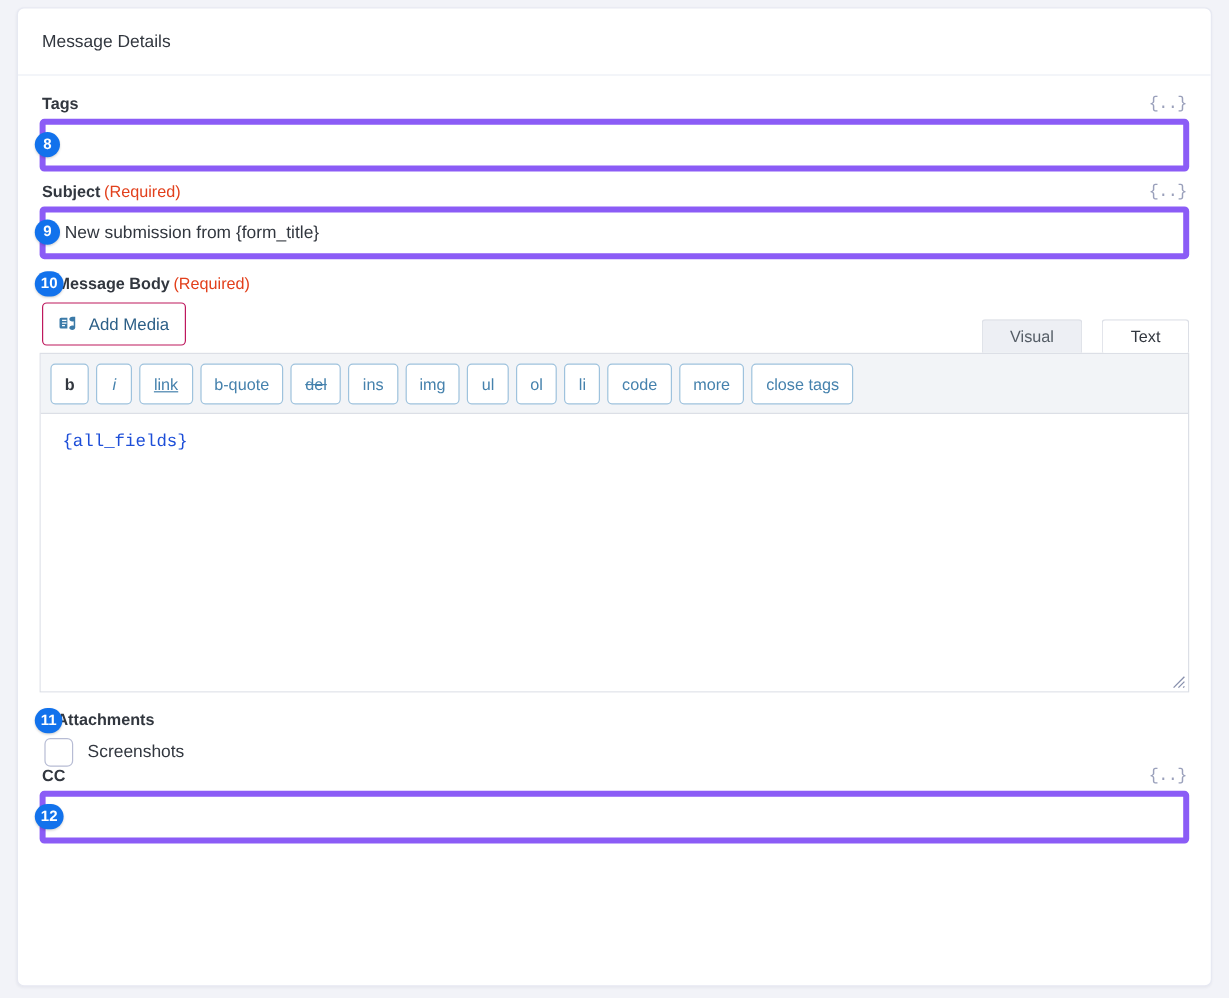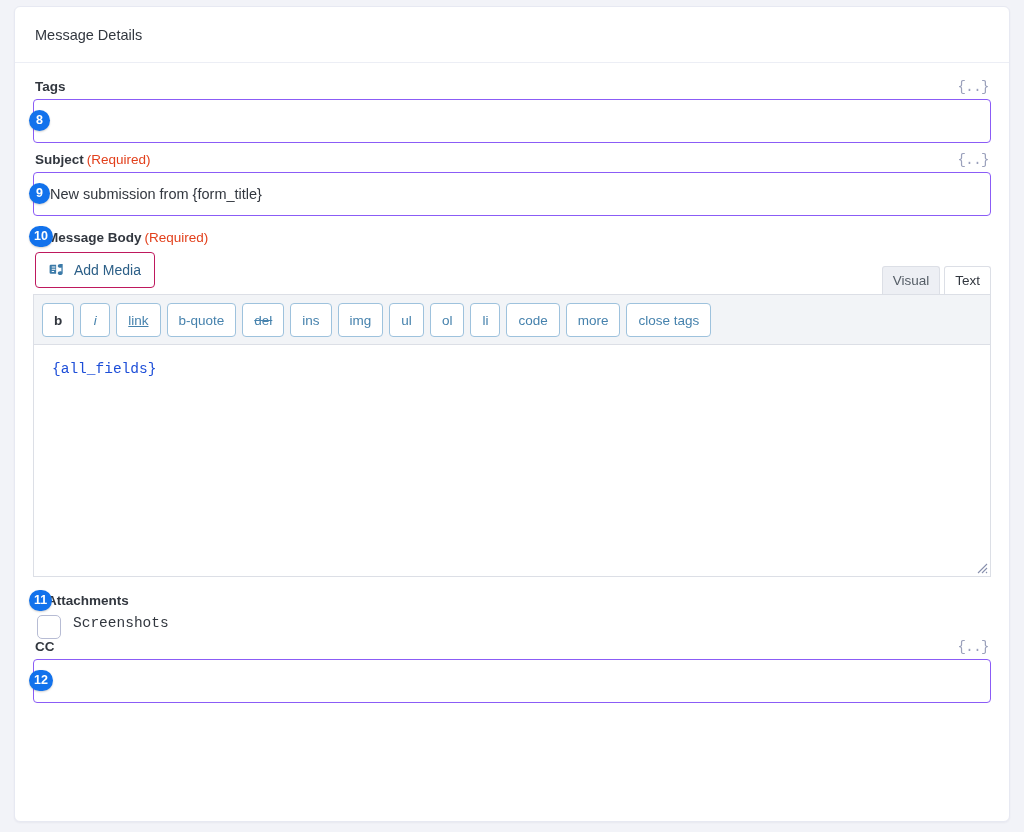--- a/index.html
+++ b/index.html
@@ -45,21 +45,21 @@
   .mergetag {
     font-family: "Liberation Mono", monospace;
     font-size: 14px;
     color: #9aa0bb;
     letter-spacing: -0.5px;
     line-height: 1;
     user-select: none;
   }
   .text-input {
     display: block; width: 100%;
-    border: 1px solid #8b5cf6;
+    border: 5px solid #8b5cf6;
     border-radius: 4px;
     background: #fff;
     font-family: "Liberation Sans", sans-serif;
     font-size: 14.5px;
     color: #32373f;
     padding: 0 16px;
     outline: none;
   }
   .h-tags { height: 44px; }
   .h-subject { height: 44px; }
@@ -100,30 +100,30 @@
     font-size: 14px;
     cursor: pointer;
     margin-bottom: 6px;
     margin-left: 2px;
   }
   .add-media svg { display:block; }
 
   .ed-tabs { display: flex; align-items: flex-end; }
   .ed-tab {
     height: 28px;
-    padding: 0 10px;
+    padding: 0 23px;
     font-size: 13.5px;
     color: #555d66;
     display: flex; align-items: center;
     border: 1px solid #dcdfe6;
     border-bottom: none;
     border-radius: 3px 3px 0 0;
     background: #edeff4;
     cursor: pointer;
-    margin-left: 4px;
+    margin-left: 16px;
     position: relative;
   }
   .ed-tab.active {
     background: #fff;
     color: #32373f;
     border-color: #dcdfe6;
     z-index: 3;
   }
 
   .ed-box {
@@ -171,21 +171,21 @@
   }
   .resize-grip {
     position: absolute;
     right: 2px; bottom: 2px;
     width: 14px; height: 14px;
     pointer-events: none;
   }
 
   
   .attachments { margin-top: 14px; position: relative; }
-  .chk-row { display: flex; gap: 12px; padding: 6px 0 0 4px; font-family: Liberation Mono, monospace; }
+  .chk-row { display: flex; align-items: center; gap: 12px; padding: 6px 0 0 4px; }
   .chk {
     width: 24px; height: 24px;
     border: 1px solid #b7bcd4;
     border-radius: 5px;
     background: #fff;
     cursor: pointer;
     flex: none;
   }
   .chk-label { font-size: 14.5px; color: #32373f; }
 

